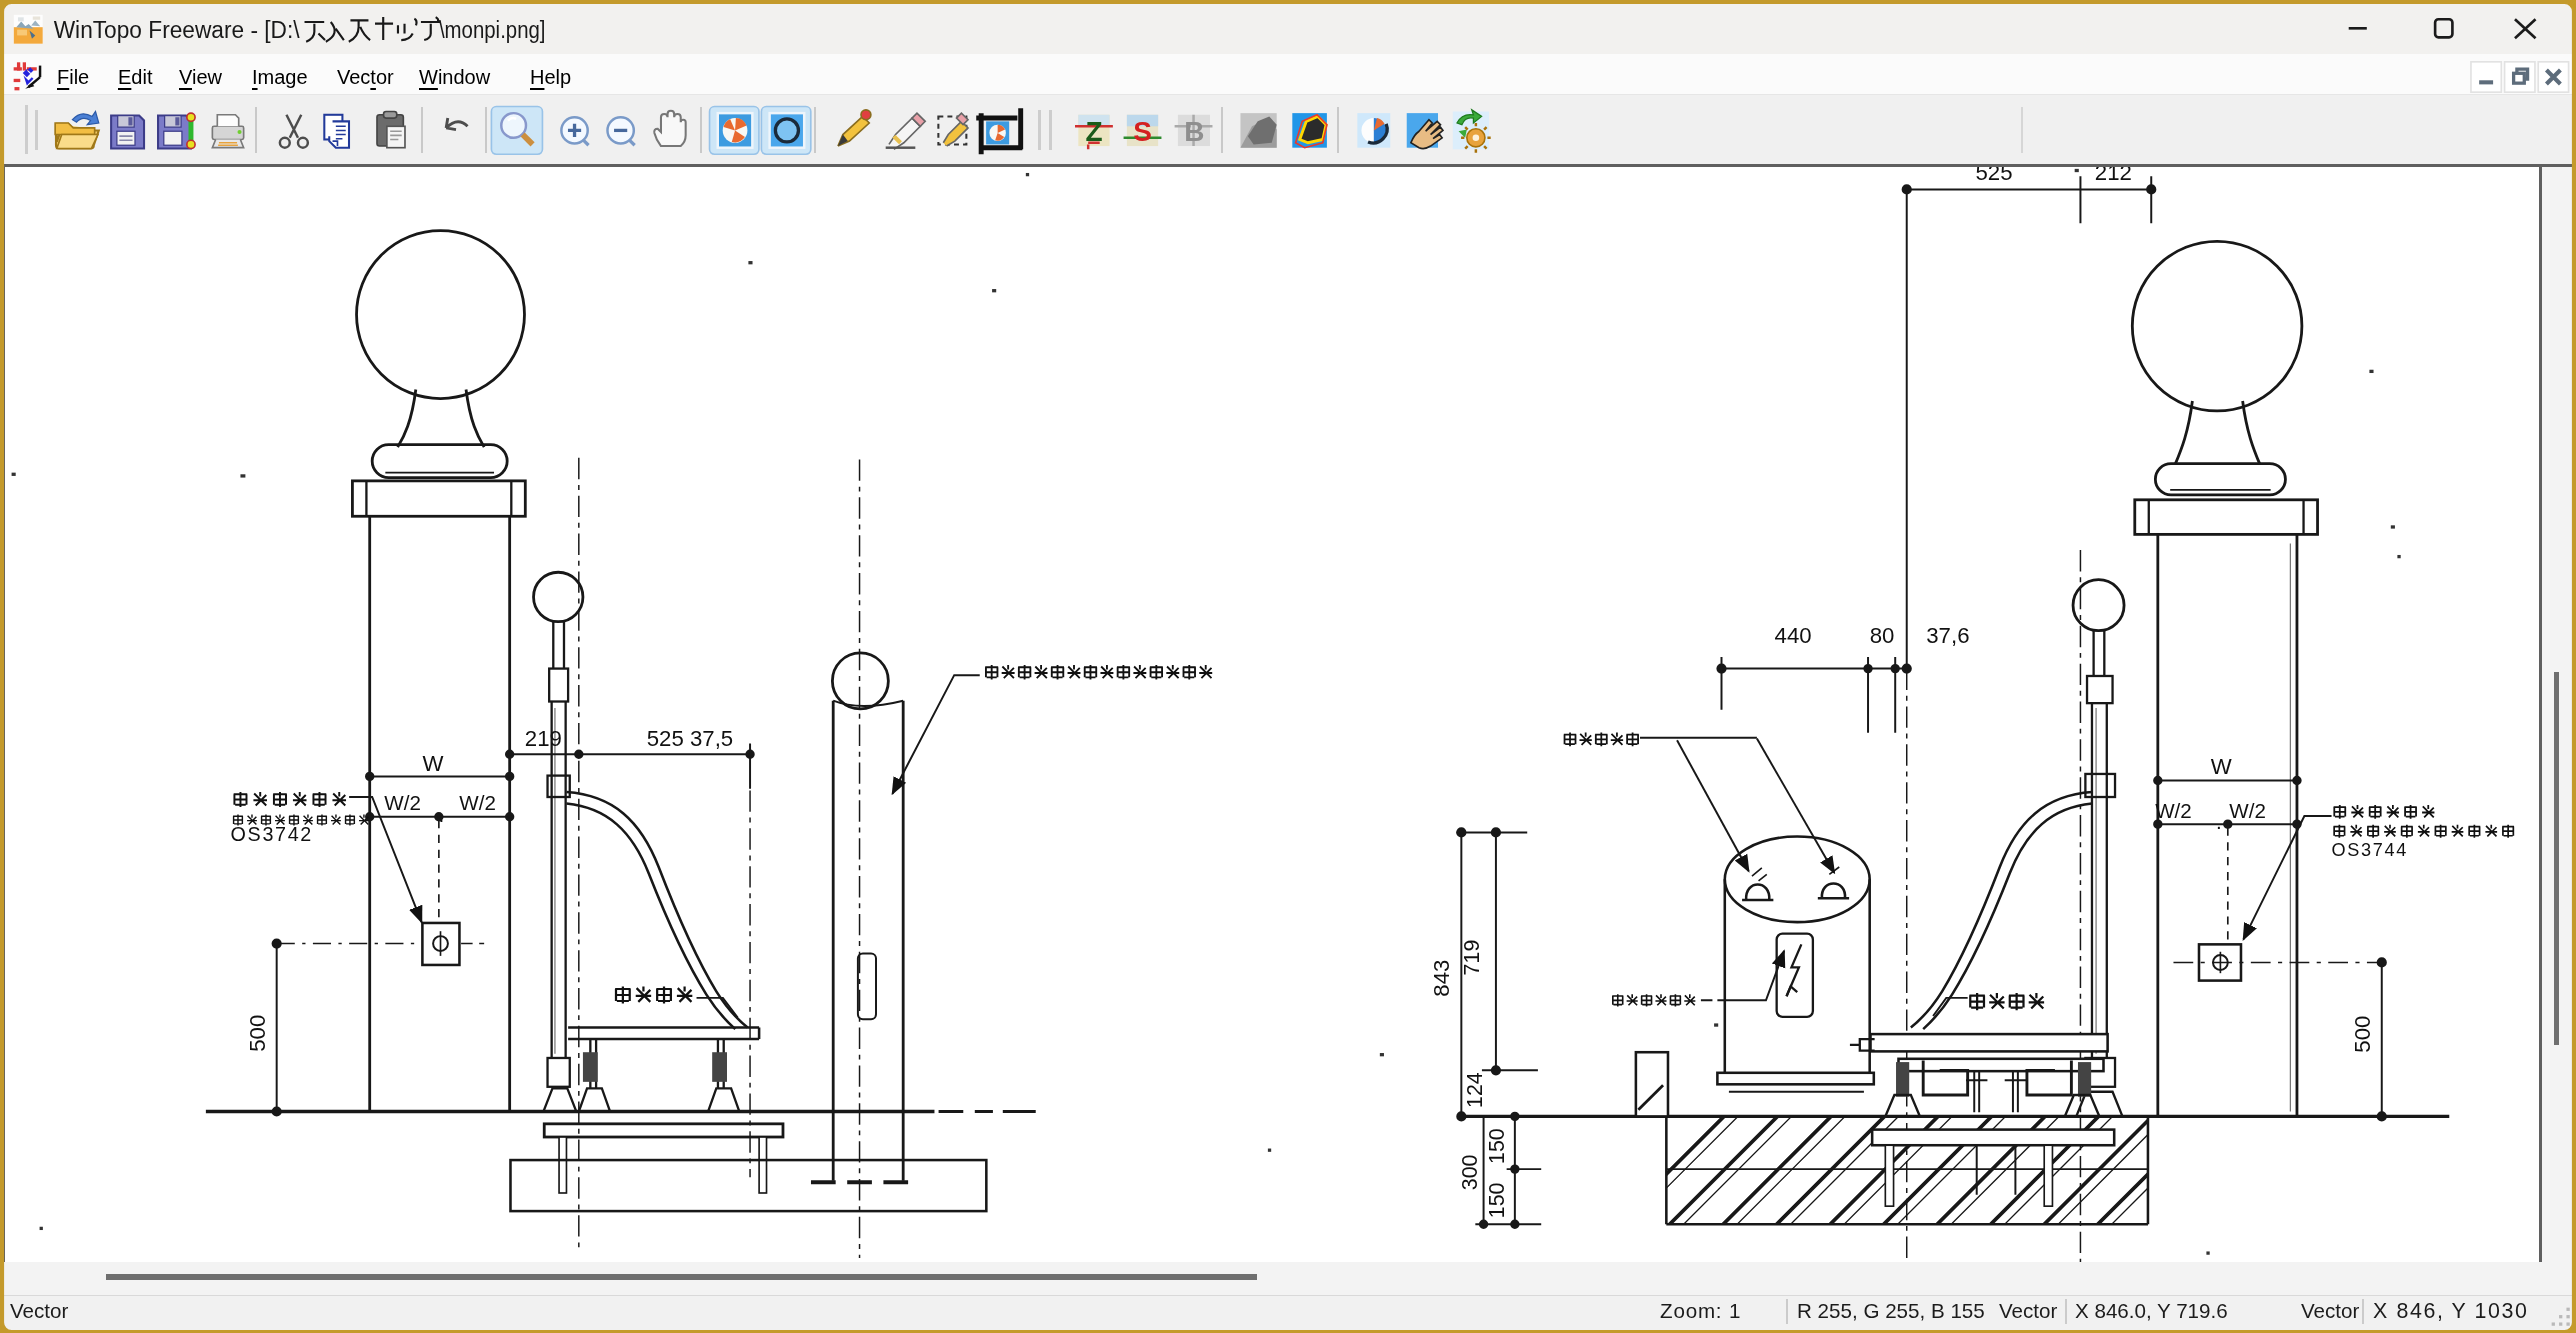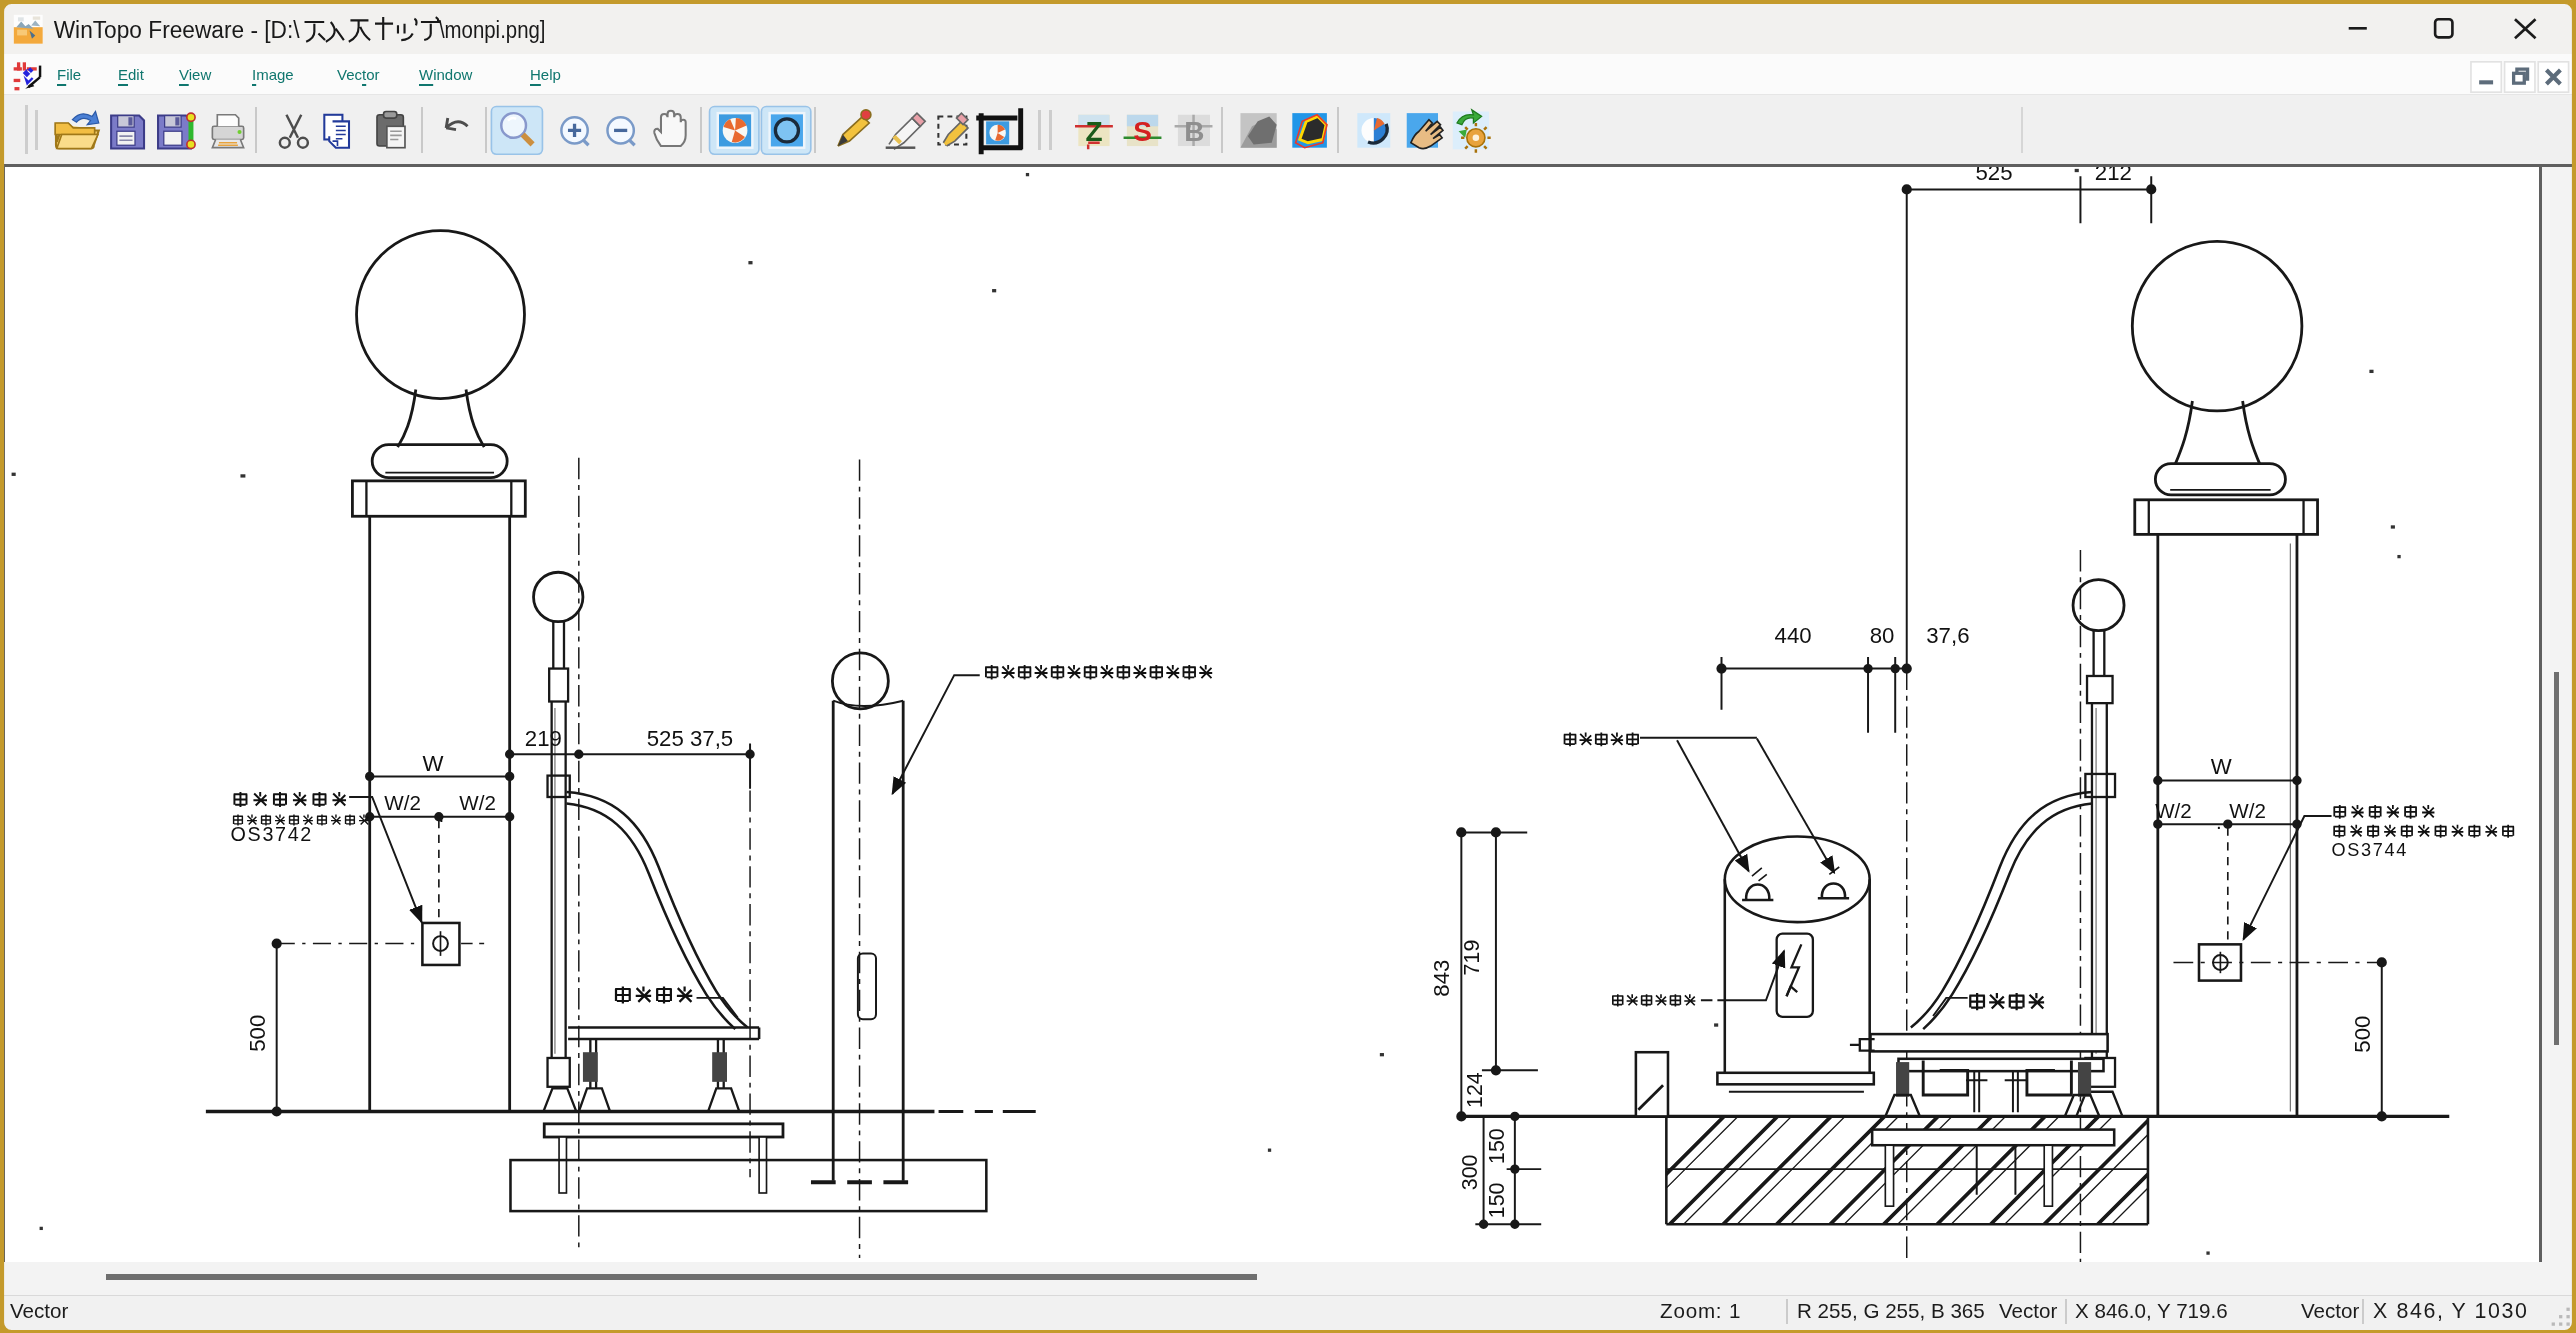--- a/index.html
+++ b/index.html
@@ -6,21 +6,21 @@
   *{box-sizing:border-box;font-family:"Liberation Sans",sans-serif;}
   #win{position:absolute;left:0;top:0;width:2576px;height:1334px;background:#C49A2B;border-radius:10px;text-align:center;}
   #frame{position:absolute;left:0;top:0;width:2576px;height:1334px;background:#fff;overflow:hidden;}
   .gold{position:absolute;background:#C49A2B;z-index:60;}
   #corner{position:absolute;left:0;top:0;width:2576px;height:1334px;border-radius:11.5px;box-shadow:inset 0 0 0 4.1px #C49A2B;z-index:61;pointer-events:none;}
   
   #titlebar{position:absolute;left:0;top:4.1px;width:100%;height:50px;background:#f2f1ef;}
   
   #appicon{position:absolute;left:13px;top:10px;width:30.5px;height:30.5px;}
   
-  #menubar{position:absolute;left:0;top:54px;width:100%;height:40px;background:#fbfbfb;font-size:15px;color:#0f766e;}
+  #menubar{position:absolute;left:0;top:54px;width:100%;height:40px;background:#fbfbfb;font-size:20px;color:#000000;}
   .mi{position:absolute;top:11.5px;}
   .mi u{text-decoration-thickness:1.6px;text-underline-offset:4.1px;}
   
   #toolbar{position:absolute;left:0;top:94px;width:100%;height:70px;background:#f0f0f0;border-top:0.8px solid #e6e6e6;}
   .tsep{position:absolute;top:11.5px;height:46px;width:1.6px;background:#c9c9c9;}
   .grip{position:absolute;top:15px;height:40px;width:2.5px;background:#cdcdcd;}
   
   #canvasborder{position:absolute;left:0;top:164px;width:100%;height:3.3px;background:#5f5f5f;}
   #canvas{position:absolute;left:1.6px;top:167px;width:2537px;height:1095px;background:#ffffff;border-left:3.3px solid #5f5f5f;}
   #canvR{position:absolute;left:2539px;top:167px;width:3.3px;height:1095px;background:#5f5f5f;}
@@ -656,21 +656,21 @@
         <div id="vthumb"></div>
       </div>
   <div id="hscroll">
         <div id="hthumb"></div>
       </div>
 
   <div id="statusbar">
     <span class="st" style="left:10px">Vector</span>
     <span class="st" style="left:1660px;letter-spacing:0.8px">Zoom: 1</span>
     <div class="ssep" style="left:1786px"></div>
-    <span class="st" style="left:1797px">R 255, G 255, B 365</span>
+    <span class="st" style="left:1797px">R 255, G 255, B 155</span>
     <span class="st" style="left:1999px">Vector</span>
     <div class="ssep" style="left:2065px"></div>
     <span class="st" style="left:2075px">X 846.0, Y 719.6</span>
     <span class="st" style="left:2301px">Vector</span>
     <div class="ssep" style="left:2362px"></div>
     <span class="st" style="left:2373px;font-size:21.4px;letter-spacing:1.6px">X 846, Y 1030</span>
     <svg class="abs" style="left:2550px;top:10px" width="21.4" height="21.4" viewBox="0 0 26 26">
       <g fill="#b9b9b9">
             <rect x="20" y="2" width="4" height="4"></rect>
             <rect x="11" y="11" width="4" height="4"></rect>

